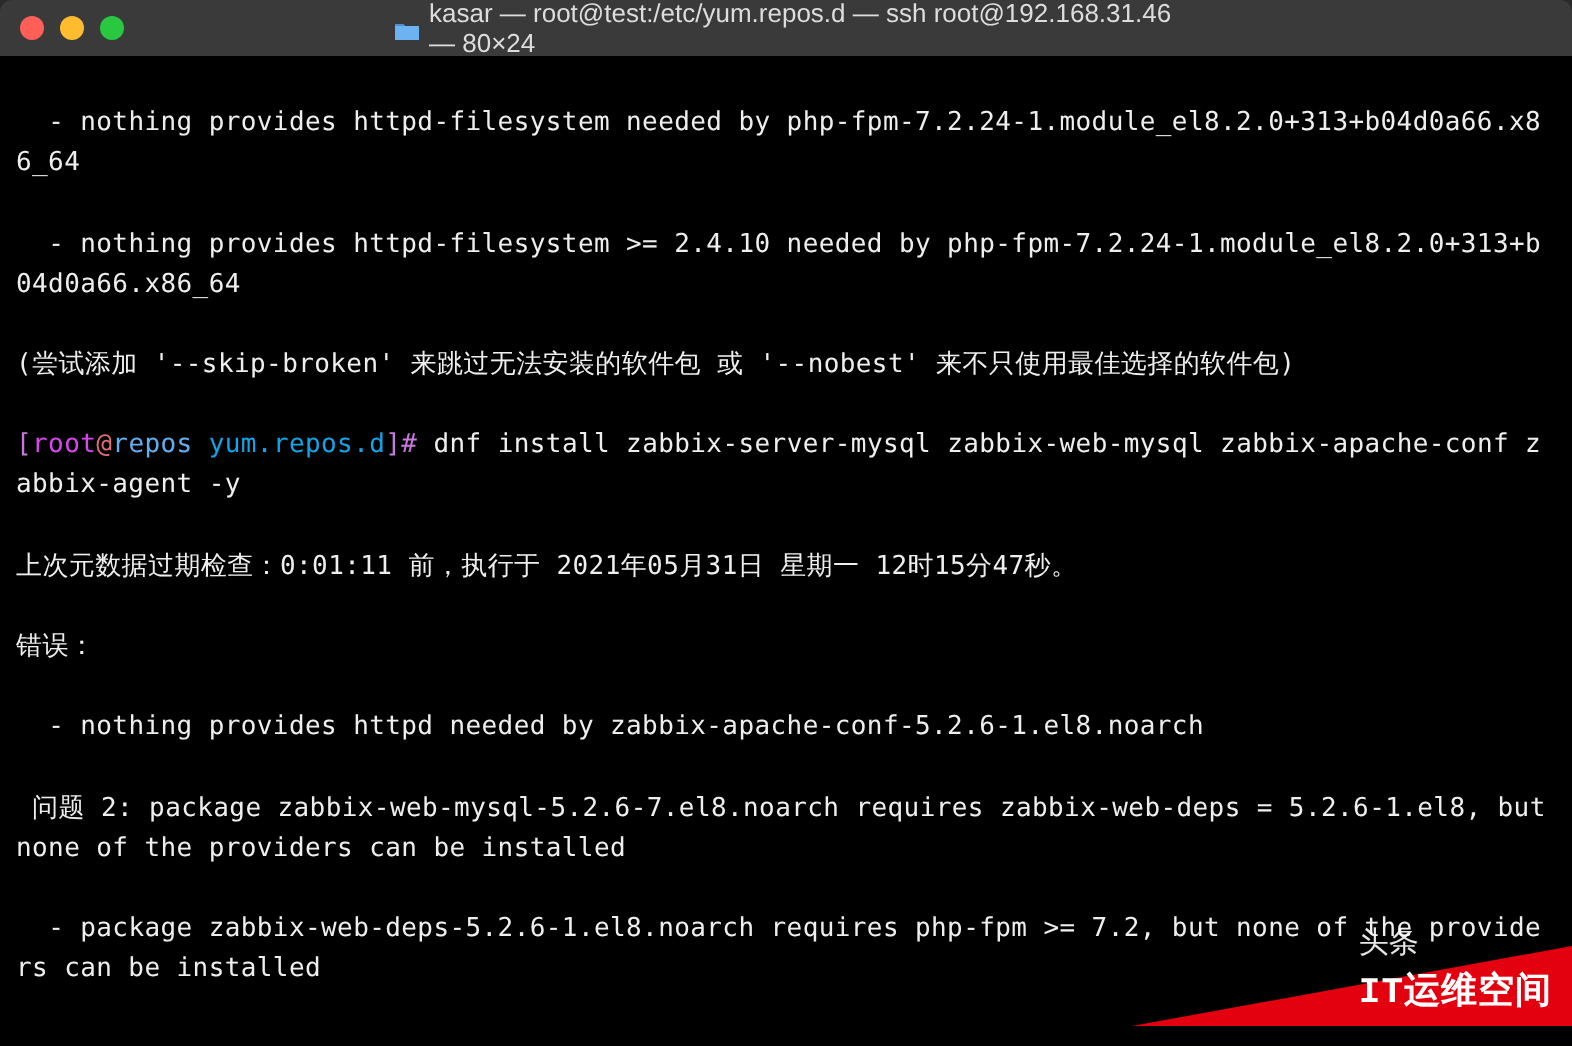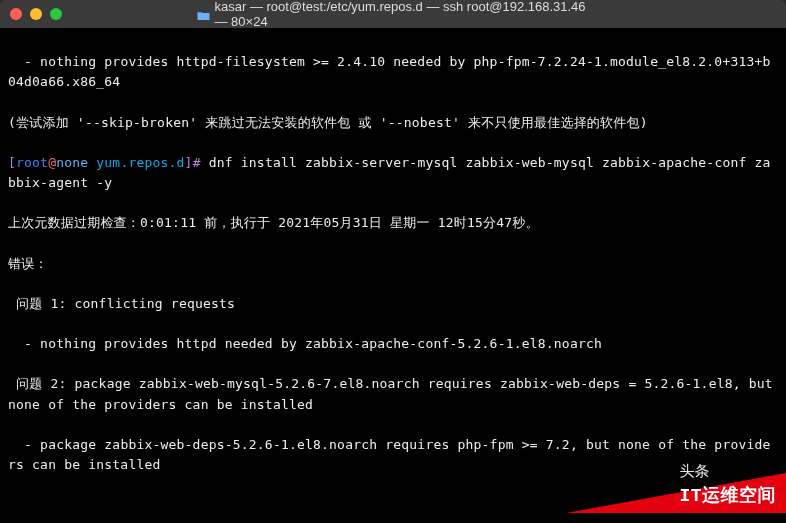--- a/index.html
+++ b/index.html
@@ -55,21 +55,21 @@
       font-size: 13px;
       line-height: 1.55;
       padding: 4px 8px 8px 8px;
       height: calc(100% - 28px);
       white-space: pre-wrap;
       word-break: break-all;
       letter-spacing: 0.2px;
     }
     .ln { display: block; }
     .prompt-open, .prompt-close { color: #c678dd; }
-    .prompt-user { color: #3b82f6; text-align: center; }
+    .prompt-user { color: #d946ef; text-align: center; }
     .prompt-at { color: #e06c75; }
     .prompt-host { color: #61afef; }
     .prompt-path { color: #0ea5e9; }
     .cmd { color: #eee; }
     .watermark {
       position: absolute;
       right: 0;
       bottom: 14px;
       display: flex;
       flex-direction: column;
@@ -119,26 +119,26 @@
       <svg viewBox="0 0 14 11" width="14" height="11">
           <path d="M1 2 L5 2 L6 3 L13 3 L13 10 L1 10 Z" fill="#6db3f2"></path>
           <path d="M1 2 L5 2 L6 3 L1 3 Z" fill="#4a90d9"></path>
         </svg>
     </span>
     <span>kasar — root@test:/etc/yum.repos.d — ssh root@192.168.31.46 — 80×24</span>
   </div>
 </div>
 
 <div class="terminal">
+<span class="ln">  - nothing provides httpd-filesystem needed by php-fpm-7.2.24-1.module_el8.2.0+313+b04d0a66.x86_64</span>
 <span class="ln">  - nothing provides httpd-filesystem &gt;= 2.4.10 needed by php-fpm-7.2.24-1.module_el8.2.0+313+b04d0a66.x86_64</span>
 <span class="ln">(尝试添加 '--skip-broken' 来跳过无法安装的软件包 或 '--nobest' 来不只使用最佳选择的软件包)</span>
-<span class="ln"><span class="prompt-open">[</span><span class="prompt-user">root</span><span class="prompt-at">@</span><span class="prompt-host">none</span><span class="prompt-path"> yum.repos.d</span><span class="prompt-close">]#</span><span class="cmd"> dnf install zabbix-server-mysql zabbix-web-mysql zabbix-apache-conf zabbix-agent -y</span></span>
+<span class="ln"><span class="prompt-open">[</span><span class="prompt-user">root</span><span class="prompt-at">@</span><span class="prompt-host">repos</span><span class="prompt-path"> yum.repos.d</span><span class="prompt-close">]#</span><span class="cmd"> dnf install zabbix-server-mysql zabbix-web-mysql zabbix-apache-conf zabbix-agent -y</span></span>
 <span class="ln">上次元数据过期检查：0:01:11 前，执行于 2021年05月31日 星期一 12时15分47秒。</span>
 <span class="ln">错误：</span>
-<span class="ln"> 问题 1: conflicting requests</span>
 <span class="ln">  - nothing provides httpd needed by zabbix-apache-conf-5.2.6-1.el8.noarch</span>
 <span class="ln"> 问题 2: package zabbix-web-mysql-5.2.6-7.el8.noarch requires zabbix-web-deps = 5.2.6-1.el8, but none of the providers can be installed</span>
 <span class="ln">  - package zabbix-web-deps-5.2.6-1.el8.noarch requires php-fpm &gt;= 7.2, but none of the providers can be installed</span>
 
 
 
 
 
 
 </div>

